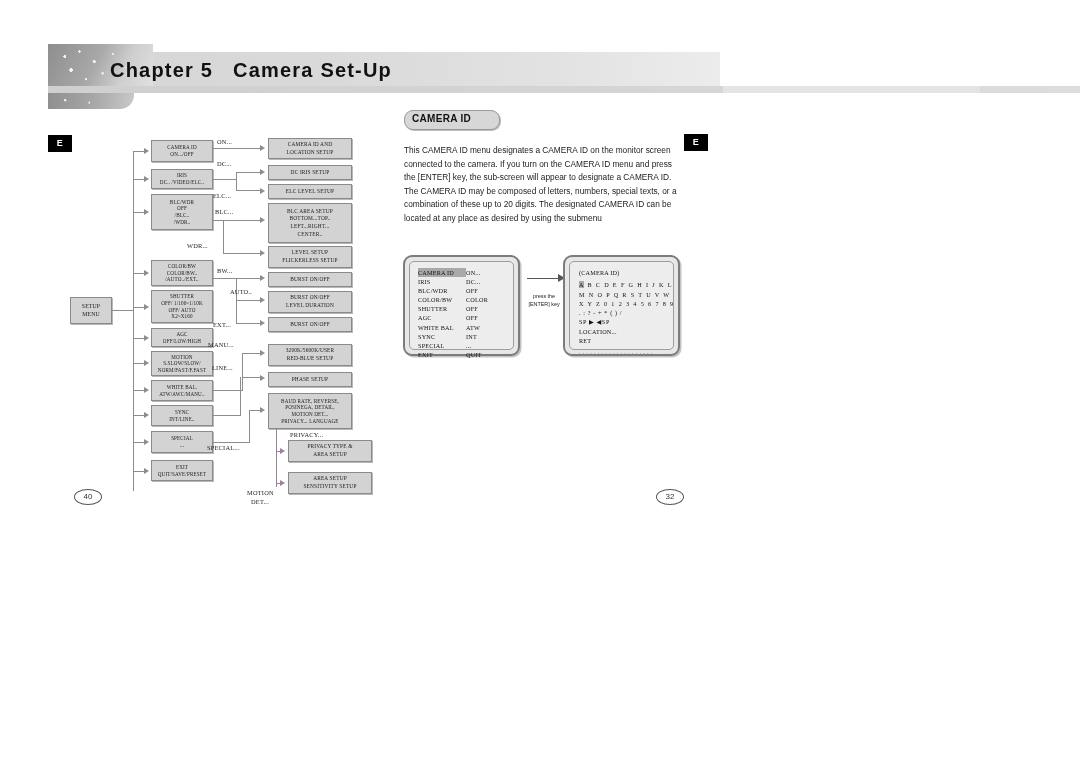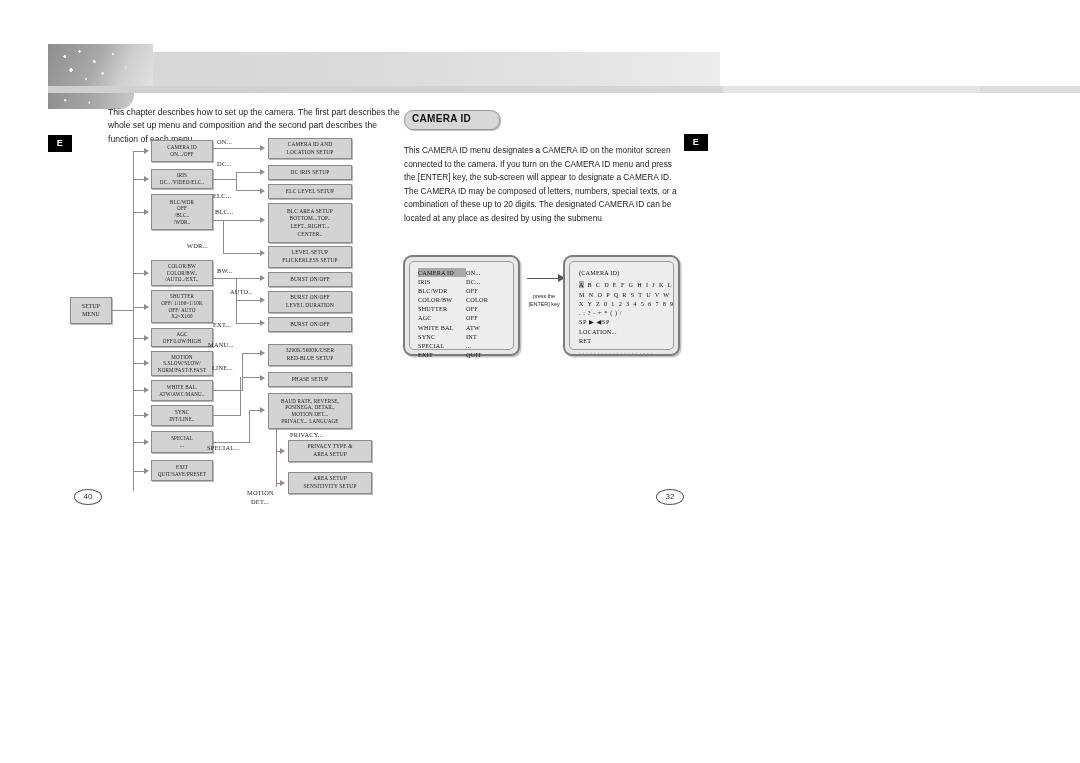--- a/index.html
+++ b/index.html
@@ -173,22 +173,24 @@
 </head>
 <body>
 
 <div class="page">
 
   <div class="hdr-band"></div>
   <div class="hdr-rule"></div>
   <div class="hdr-rule2"></div>
   <div class="hdr-grit"></div>
   <div class="hdr-grit2"></div>
-
-  <div class="intro">This chapter describes how to set up the camera. The first part describes the whole set up menu and composition and the second part describes the function of each menu.</div>
+  <div class="hdr-title">
+    <span>Chapter 5</span><span class="gap"></span><span>Camera Set-Up</span>
+  </div>
+
   <div class="ebadge left">E</div>
   <div class="pgnum l">40</div>
 
   <div class="diagram">
 
     <div class="node setup" style="left:10px;top:165px;width:42px;height:27px;">
       <span>SETUP</span>
       <span>MENU</span>
     </div>
 

